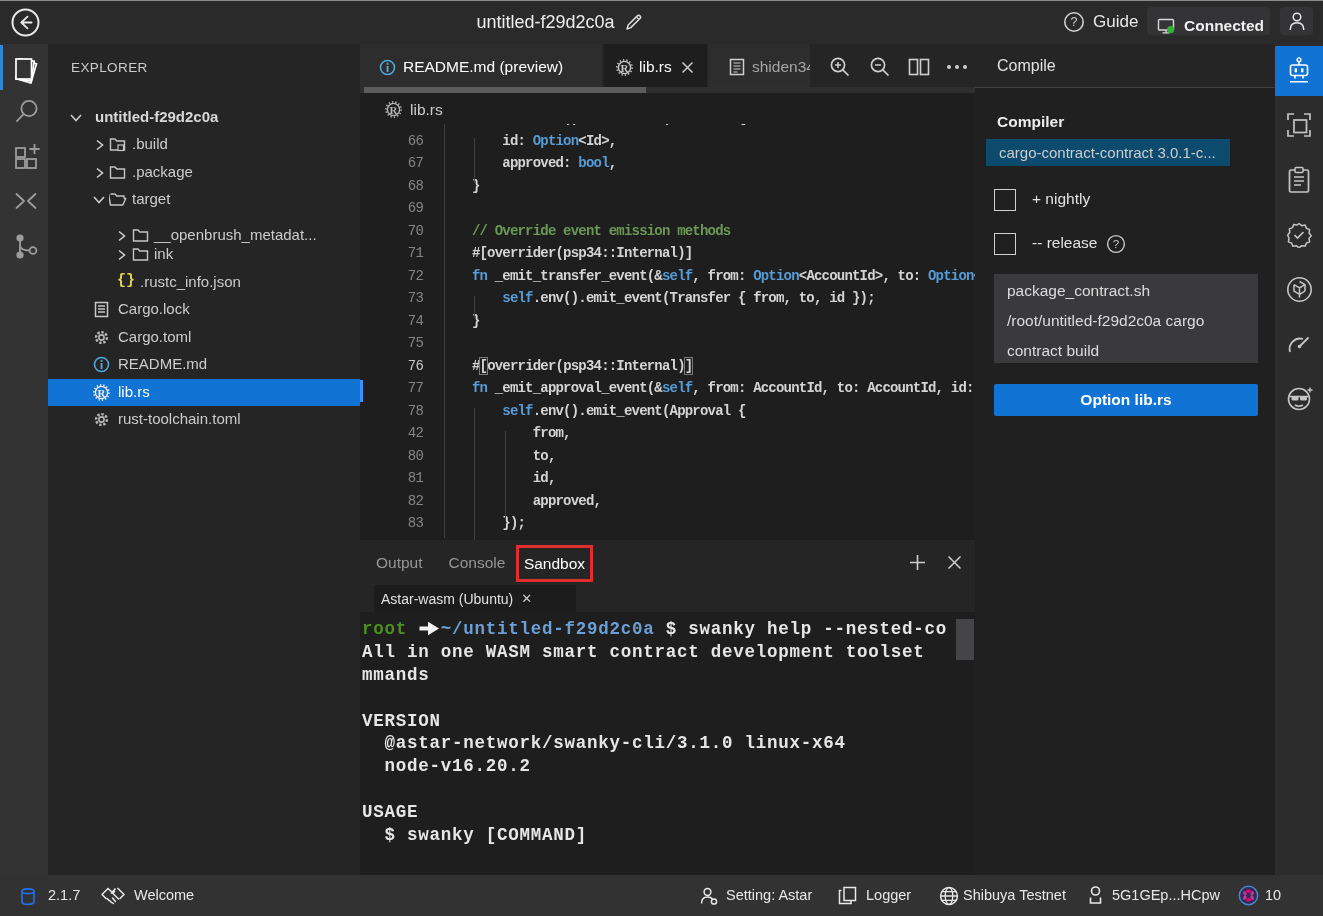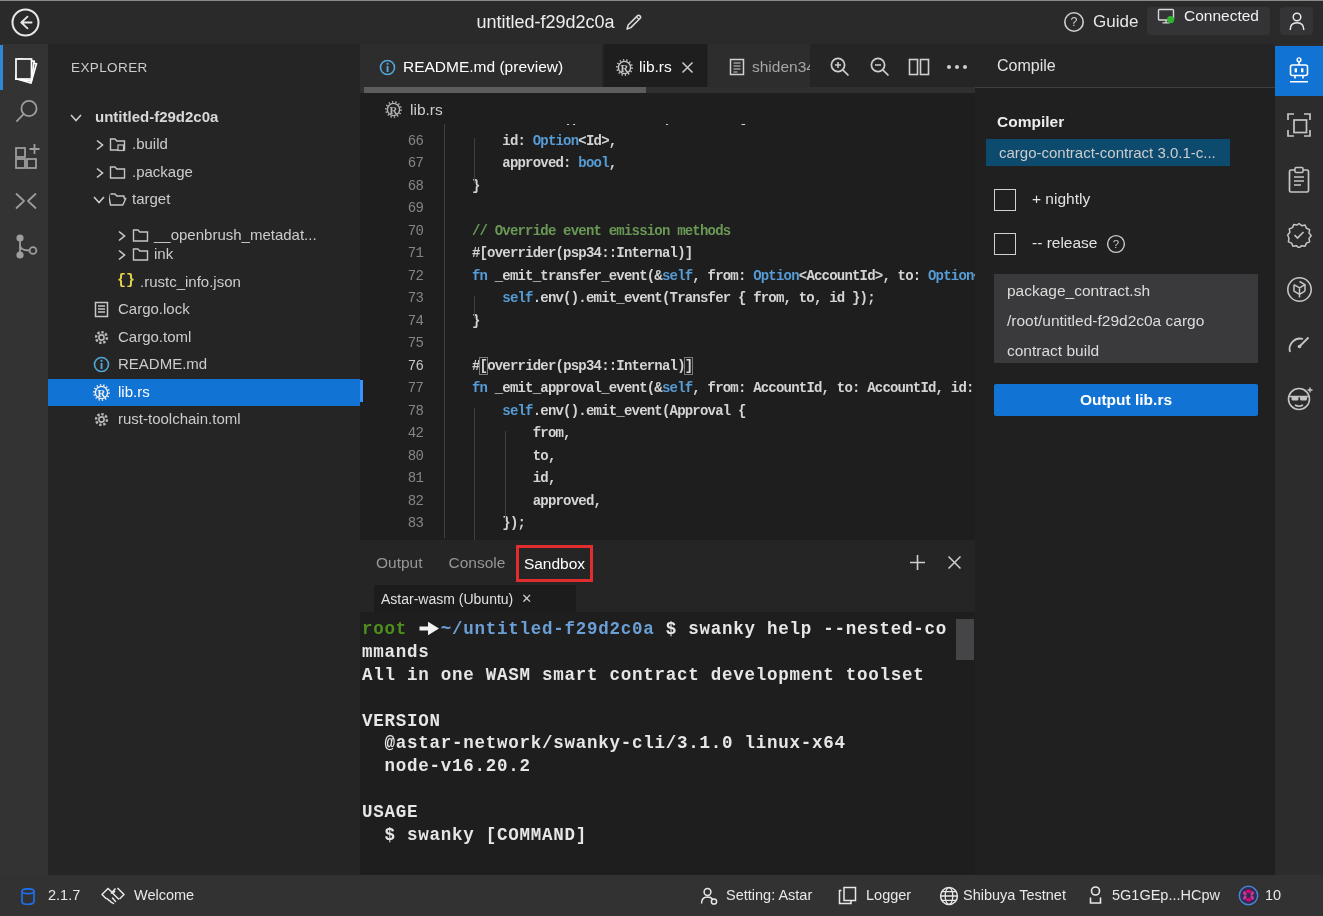--- a/index.html
+++ b/index.html
@@ -37,21 +37,21 @@
   </div>
 
   <div class="abs" style="left:1063px;top:0;height:44px;display:flex;align-items:center;gap:8px;">
     <svg width="22" height="22" viewBox="0 0 22 22">
       <circle cx="11" cy="11" r="9.2" fill="none" stroke="#cfcfcf" stroke-width="1.6"></circle>
       <text x="11" y="15.4" font-size="12.5" fill="#cfcfcf" text-anchor="middle" font-family="Liberation Sans">?</text>
     </svg>
     <span style="color:#e8e8e8;font-size:17px;">Guide</span>
   </div>
 
-  <div class="abs" style="left:1147px;top:7px;width:123px;height:28px;background:#343436;border-radius:4px;display:flex;align-items:flex-start;">
+  <div class="abs" style="left:1147px;top:7px;width:123px;height:28px;background:#343436;border-radius:4px;display:flex;align-items:flex-end;font-weight:bold;">
     <svg style="margin-left:10px;" width="19" height="18" viewBox="0 0 19 18">
       <rect x="1.5" y="2.5" width="15" height="10.5" rx="1" fill="none" stroke="#d8d8d8" stroke-width="1.4"></rect>
       <path d="M9 13 v2.6 M5.5 15.8 h7" stroke="#d8d8d8" stroke-width="1.3"></path>
       <circle cx="13.6" cy="12.6" r="3.6" fill="#2fb52f"></circle>
     </svg>
     <span style="color:#f0f0f0;font-size:15.5px;margin-left:8px;">Connected</span>
   </div>
 
   <div class="abs" style="left:1280px;top:7px;width:33px;height:28px;background:#343436;border-radius:4px;display:flex;align-items:center;justify-content:center;">
     <svg width="20" height="22" viewBox="0 0 20 22">
@@ -315,22 +315,22 @@
     <div class="abs" style="left:14px;top:45px;width:202px;height:27px;background:#1c1c1c;display:flex;align-items:center;">
       <span style="margin-left:7px;color:#e0e0e0;font-size:14px;">Astar-wasm (Ubuntu)</span>
       <span style="margin-left:8px;color:#cccccc;font-size:13px;">✕</span>
     </div>
 
     <div class="abs mono" style="left:2px;top:78.25px;width:613px;font-size:17.5px;font-weight:bold;line-height:22.85px;color:#e6e6e6;letter-spacing:0.75px;">
       <div class="tl"><span style="color:#4e8f1d;">root </span><svg style="display:inline-block;vertical-align:-1.5px;" width="22.5" height="15" viewBox="0 0 22.5 15">
             <path d="M1.5 7.5 H12" stroke="#f2f2f2" stroke-width="4"></path>
             <path d="M10 0.8 L21 7.5 L10 14.2 z" fill="#f2f2f2"></path>
           </svg><span style="color:#6b9fd6;">~/untitled-f29d2c0a</span> $ swanky help --nested-co</div>
+      <div class="tl">All in one WASM smart contract development toolset</div>
       <div class="tl">mmands</div>
-      <div class="tl">All in one WASM smart contract development toolset</div>
       <div class="tl"></div>
       <div class="tl">VERSION</div>
       <div class="tl">  @astar-network/swanky-cli/3.1.0 linux-x64</div>
       <div class="tl">  node-v16.20.2</div>
       <div class="tl"></div>
       <div class="tl">USAGE</div>
       <div class="tl">  $ swanky [COMMAND]</div>
     </div>
 
     <div class="abs" style="left:596px;top:79px;width:18px;height:41px;background:#454548;"></div>
@@ -348,21 +348,21 @@
     <div class="abs" style="left:19px;top:188.5px;width:22px;height:22px;border:1.6px solid #d0d0d0;background:#202021;"></div>
     <div class="abs" style="left:57px;top:190px;color:#e2e2e2;font-size:15.5px;">-- release</div>
     <svg class="abs" style="left:131px;top:190px;" width="20" height="20" viewBox="0 0 20 20">
       <circle cx="10" cy="10" r="8.4" fill="none" stroke="#c9c9c9" stroke-width="1.4"></circle>
       <text x="10" y="14.2" font-size="11.5" fill="#c9c9c9" text-anchor="middle" font-family="Liberation Sans">?</text>
     </svg>
     <div class="abs" style="left:19px;top:230px;width:264px;height:89px;background:#3a3a3d;color:#dcdcdc;font-size:15.5px;line-height:30px;padding:1.5px 0 0 13px;">
       package_contract.sh<br>/root/untitled-f29d2c0a cargo<br>contract build
     </div>
     <div class="abs" style="left:19px;top:340px;width:264px;height:31.5px;background:#1173d4;border-radius:2px;display:flex;align-items:center;justify-content:center;">
-      <span style="color:#ffffff;font-size:15.5px;font-weight:bold;">Output lib.rs</span>
+      <span style="color:#ffffff;font-size:15.5px;font-weight:bold;">Option lib.rs</span>
     </div>
   </div>
 
   <div class="abs" id="rightbar" style="left:1275px;top:44px;width:48px;height:831px;background:#2c2c2d;">
     <div class="abs" style="left:0;top:2px;width:48px;height:50px;background:#1173d4;"></div>
 
     <svg class="abs" style="left:11px;top:13px;" width="26" height="27" viewBox="0 0 26 27">
       <circle cx="13" cy="2.8" r="1.9" fill="none" stroke="#ffffff" stroke-width="1.4"></circle>
       <path d="M13 4.7 V8" stroke="#ffffff" stroke-width="1.5"></path>
       <rect x="4.5" y="8" width="17" height="10.5" rx="2" fill="none" stroke="#ffffff" stroke-width="1.6"></rect>

